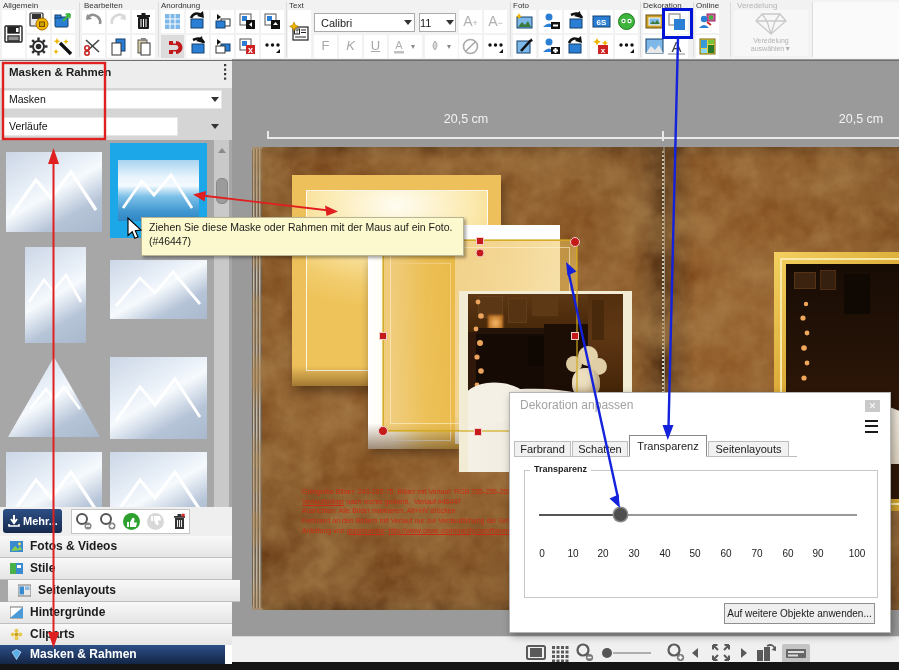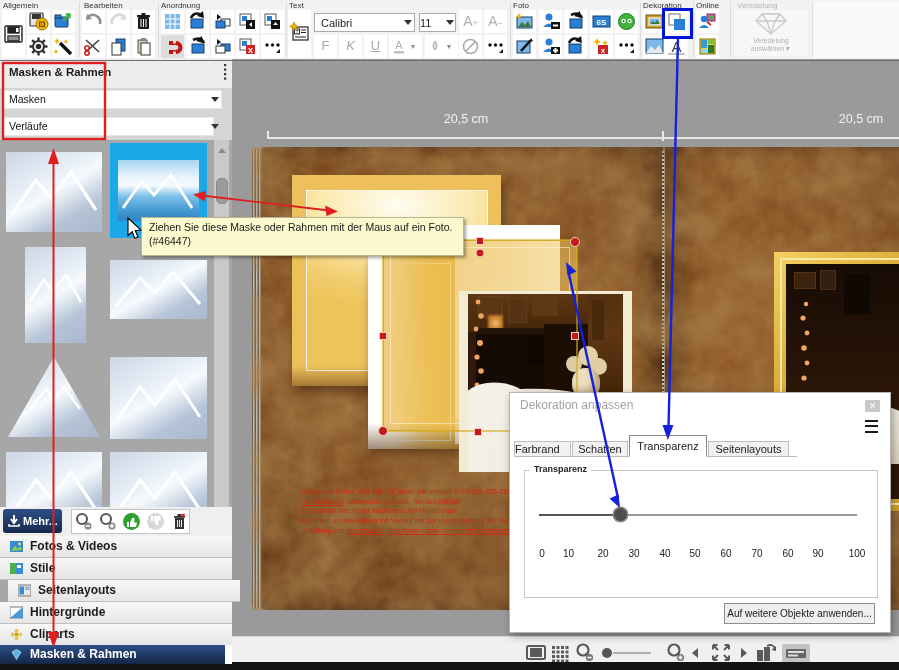--- a/index.html
+++ b/index.html
@@ -555,21 +555,21 @@
           <rect x="2" y="4.5" width="2.2" height="2.2"></rect>
           <rect x="2" y="9" width="2.2" height="2.2"></rect>
           <rect x="2" y="13.5" width="2.2" height="2.2"></rect>
         </g>
       </svg>
   </div>
 
   <div class="a" style="left:0;top:29px;width:232px;height:52px;background:#d5d5d5;">
     <div class="a" style="left:2px;top:2px;width:220px;height:19px;background:#fff;border:1px solid #e6e6e6;box-sizing:border-box;font-size:10.5px;color:#111;line-height:17px;padding-left:6px;">Masken</div>
     <div class="a" style="left:211px;top:9px;width:0;height:0;border-left:4px solid transparent;border-right:4px solid transparent;border-top:5px solid #333;"></div>
-    <div class="a" style="left:2px;top:29px;width:212px;height:19px;background:#fff;border:1px solid #e6e6e6;box-sizing:border-box;font-size:10.5px;color:#111;line-height:17px;padding-left:6px;">Verläufe</div>
+    <div class="a" style="left:2px;top:29px;width:176px;height:19px;background:#fff;border:1px solid #e6e6e6;box-sizing:border-box;font-size:10.5px;color:#111;line-height:17px;padding-left:6px;">Verläufe</div>
     <div class="a" style="left:211px;top:36px;width:0;height:0;border-left:4px solid transparent;border-right:4px solid transparent;border-top:5px solid #333;"></div>
   </div>
 
   <div class="a" style="left:0;top:81px;width:232px;height:367px;background:#a7a7a7;overflow:hidden;">
 
     <div class="a" style="left:214px;top:0;width:15px;height:367px;background:#c9c9c9;"></div>
     <div class="a" style="left:218px;top:8px;width:0;height:0;border-left:4px solid transparent;border-right:4px solid transparent;border-bottom:5px solid #8a8a8a;"></div>
     <div class="a" style="left:216px;top:38px;width:10px;height:24px;background:#9b9b9b;border:1px solid #8a8a8a;border-radius:5px;"></div>
 
     <div class="a thumb t-glass" style="left:6px;top:12px;width:96px;height:80px;">
@@ -777,36 +777,36 @@
   </svg>
 </div>
 <div id="statusbar" class="a"></div>
 <div id="dialog" class="a">
   <div class="a" style="left:10px;top:5px;font-size:12px;color:#a2a2a2;">Dekoration anpassen</div>
   <div class="a" style="left:355px;top:7px;width:15px;height:12px;background:#c9c9c9;color:#fff;font-size:9px;text-align:center;line-height:12px;">✕</div>
   <div class="a" style="left:355px;top:27px;width:13px;height:9px;border-top:2px solid #1a1a1a;border-bottom:2px solid #1a1a1a;">
       <div style="margin-top:2.6px;height:2px;background:#1a1a1a;"></div>
     </div>
 
-  <div class="a" style="left:4px;top:48px;width:57px;height:16px;background:#f1f1f1;border:1px solid #bdbdbd;border-bottom:none;box-sizing:border-box;font-size:11px;color:#222;text-align:left;line-height:15px;">Farbrand</div>
+  <div class="a" style="left:4px;top:48px;width:57px;height:16px;background:#f1f1f1;border:1px solid #bdbdbd;border-bottom:none;box-sizing:border-box;font-size:11px;color:#222;text-align:center;line-height:15px;">Farbrand</div>
   <div class="a" style="left:62px;top:48px;width:56px;height:16px;background:#f1f1f1;border:1px solid #bdbdbd;border-bottom:none;box-sizing:border-box;font-size:11px;color:#222;text-align:center;line-height:15px;">Schatten</div>
   <div class="a" style="left:198px;top:48px;width:81px;height:16px;background:#f1f1f1;border:1px solid #bdbdbd;border-bottom:none;box-sizing:border-box;font-size:11px;color:#222;text-align:center;line-height:15px;">Seitenlayouts</div>
   <div class="a" style="left:4px;top:63px;width:283px;height:1px;background:#bdbdbd;"></div>
   <div class="a" style="left:119px;top:42px;width:78px;height:22px;background:#fff;border:1px solid #8a8a8a;border-bottom:1px solid #fff;box-sizing:border-box;font-size:11px;color:#222;text-align:center;line-height:20px;">Transparenz</div>
 
   <div class="a" style="left:14px;top:77px;width:352px;height:126px;border:1px solid #c6c6c6;"></div>
   <div class="a" style="left:20px;top:71px;background:#fff;padding:0 4px;font-size:9px;font-weight:bold;color:#222;">Transparenz</div>
 
   <div class="a" style="left:29px;top:121px;width:82px;height:2px;background:#555;"></div>
   <div class="a" style="left:111px;top:121px;width:236px;height:2px;background:#999;"></div>
   <div class="a" style="left:104px;top:115px;width:13px;height:13px;border-radius:50%;background:#4e4e4e;box-shadow:0 0 0 1.5px #8a8a8a;"></div>
 
   <div class="a" style="left:0;top:155px;width:380px;height:14px;font-size:10px;color:#222;">
     <span class="a" style="left:22px;width:20px;text-align:center;">0</span>
-    <span class="a" style="left:53px;width:20px;">10</span>
+    <span class="a" style="left:53px;width:20px;text-align:center;">10</span>
     <span class="a" style="left:83px;width:20px;text-align:center;">20</span>
     <span class="a" style="left:114px;width:20px;text-align:center;">30</span>
     <span class="a" style="left:145px;width:20px;text-align:center;">40</span>
     <span class="a" style="left:175px;width:20px;text-align:center;">50</span>
     <span class="a" style="left:206px;width:20px;text-align:center;">60</span>
     <span class="a" style="left:237px;width:20px;text-align:center;">70</span>
     <span class="a" style="left:268px;width:20px;text-align:center;">60</span>
     <span class="a" style="left:298px;width:20px;text-align:center;">90</span>
     <span class="a" style="left:334px;width:26px;text-align:center;">100</span>
   </div>

